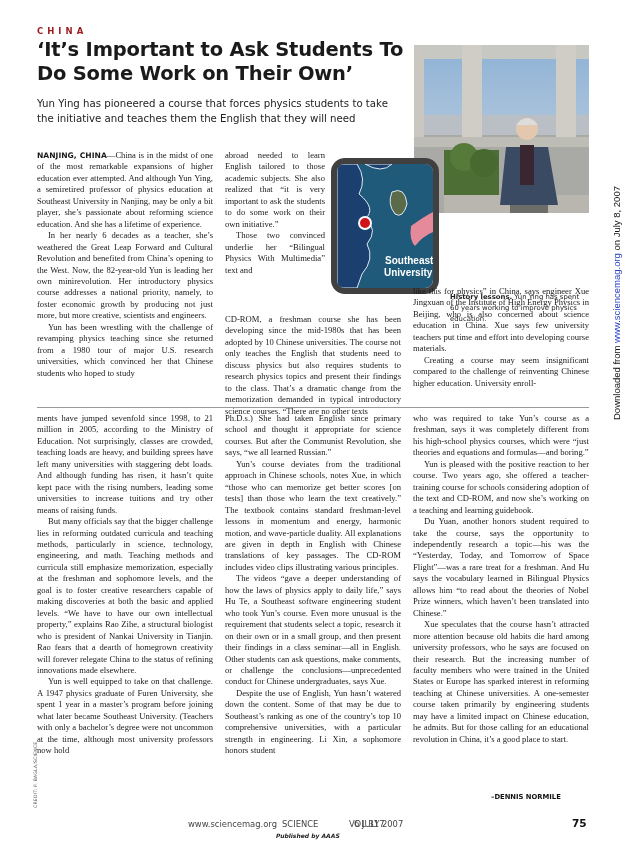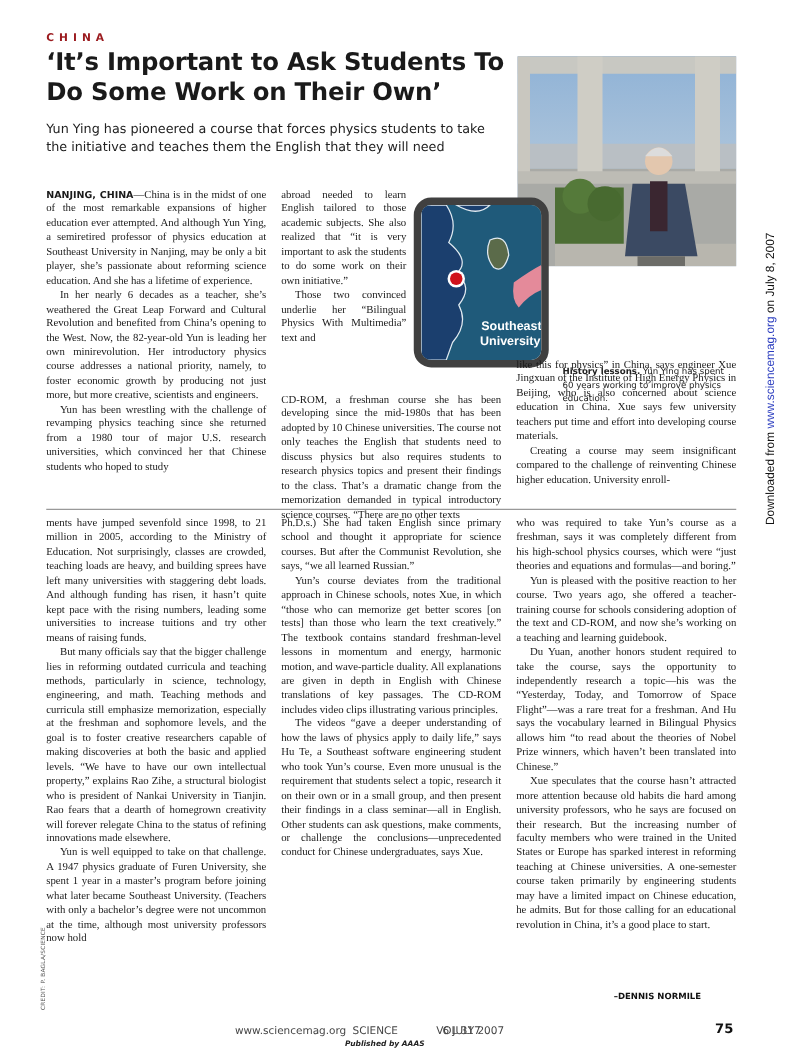--- a/index.html
+++ b/index.html
@@ -103,20 +103,21 @@
 <div class="abs col" style="left:37px; top:413px; width:176px;">
   <p class="first">ments have jumped sevenfold since 1998, to 21 million in 2005, according to the Ministry of Education. Not surprisingly, classes are crowded, teaching loads are heavy, and building sprees have left many universities with staggering debt loads. And although funding has risen, it hasn’t quite kept pace with the rising numbers, leading some universities to increase tuitions and try other means of raising funds.</p>
   <p>But many officials say that the bigger challenge lies in reforming outdated curricula and teaching methods, particularly in science, technology, engineering, and math. Teaching methods and curricula still emphasize memorization, especially at the freshman and sophomore levels, and the goal is to foster creative researchers capable of making discoveries at both the basic and applied levels. “We have to have our own intellectual property,” explains Rao Zihe, a structural biologist who is president of Nankai University in Tianjin. Rao fears that a dearth of homegrown creativity will forever relegate China to the status of refining innovations made elsewhere.</p>
   <p>Yun is well equipped to take on that challenge. A 1947 physics graduate of Furen University, she spent 1 year in a master’s program before joining what later became Southeast University. (Teachers with only a bachelor’s degree were not uncommon at the time, although most university professors now hold</p>
 </div>
 
 <div class="abs col" style="left:225px; top:413px; width:176px;">
   <p class="first">Ph.D.s.) She had taken English since primary school and thought it appropriate for science courses. But after the Communist Revolution, she says, “we all learned Russian.”</p>
   <p>Yun’s course deviates from the traditional approach in Chinese schools, notes Xue, in which “those who can memorize get better scores [on tests] than those who learn the text creatively.” The textbook contains standard freshman-level lessons in momentum and energy, harmonic motion, and wave-particle duality. All explanations are given in depth in English with Chinese translations of key passages. The CD-ROM includes video clips illustrating various principles.</p>
   <p>The videos “gave a deeper understanding of how the laws of physics apply to daily life,” says Hu Te, a Southeast software engineering student who took Yun’s course. Even more unusual is the requirement that students select a topic, research it on their own or in a small group, and then present their findings in a class seminar—all in English. Other students can ask questions, make comments, or challenge the conclusions—unprecedented conduct for Chinese undergraduates, says Xue.</p>
+  <p>Despite the use of English, Yun hasn’t watered down the content. Some of that may be due to Southeast’s ranking as one of the country’s top 10 comprehensive universities, with a particular strength in engineering. Li Xin, a sophomore honors student</p>
 </div>
 
 <div class="abs col" style="left:413px; top:413px; width:176px;">
   <p class="first">who was required to take Yun’s course as a freshman, says it was completely different from his high-school physics courses, which were “just theories and equations and formulas—and boring.”</p>
   <p>Yun is pleased with the positive reaction to her course. Two years ago, she offered a teacher-training course for schools considering adoption of the text and CD-ROM, and now she’s working on a teaching and learning guidebook.</p>
   <p>Du Yuan, another honors student required to take the course, says the opportunity to independently research a topic—his was the “Yesterday, Today, and Tomorrow of Space Flight”—was a rare treat for a freshman. And Hu says the vocabulary learned in Bilingual Physics allows him “to read about the theories of Nobel Prize winners, which haven’t been translated into Chinese.”</p>
   <p>Xue speculates that the course hasn’t attracted more attention because old habits die hard among university professors, who he says are focused on their research. But the increasing number of faculty members who were trained in the United States or Europe has sparked interest in reforming teaching at Chinese universities. A one-semester course taken primarily by engineering students may have a limited impact on Chinese education, he admits. But for those calling for an educational revolution in China, it’s a good place to start.</p>
 </div>
 
 <div class="abs byline">–DENNIS NORMILE</div>

